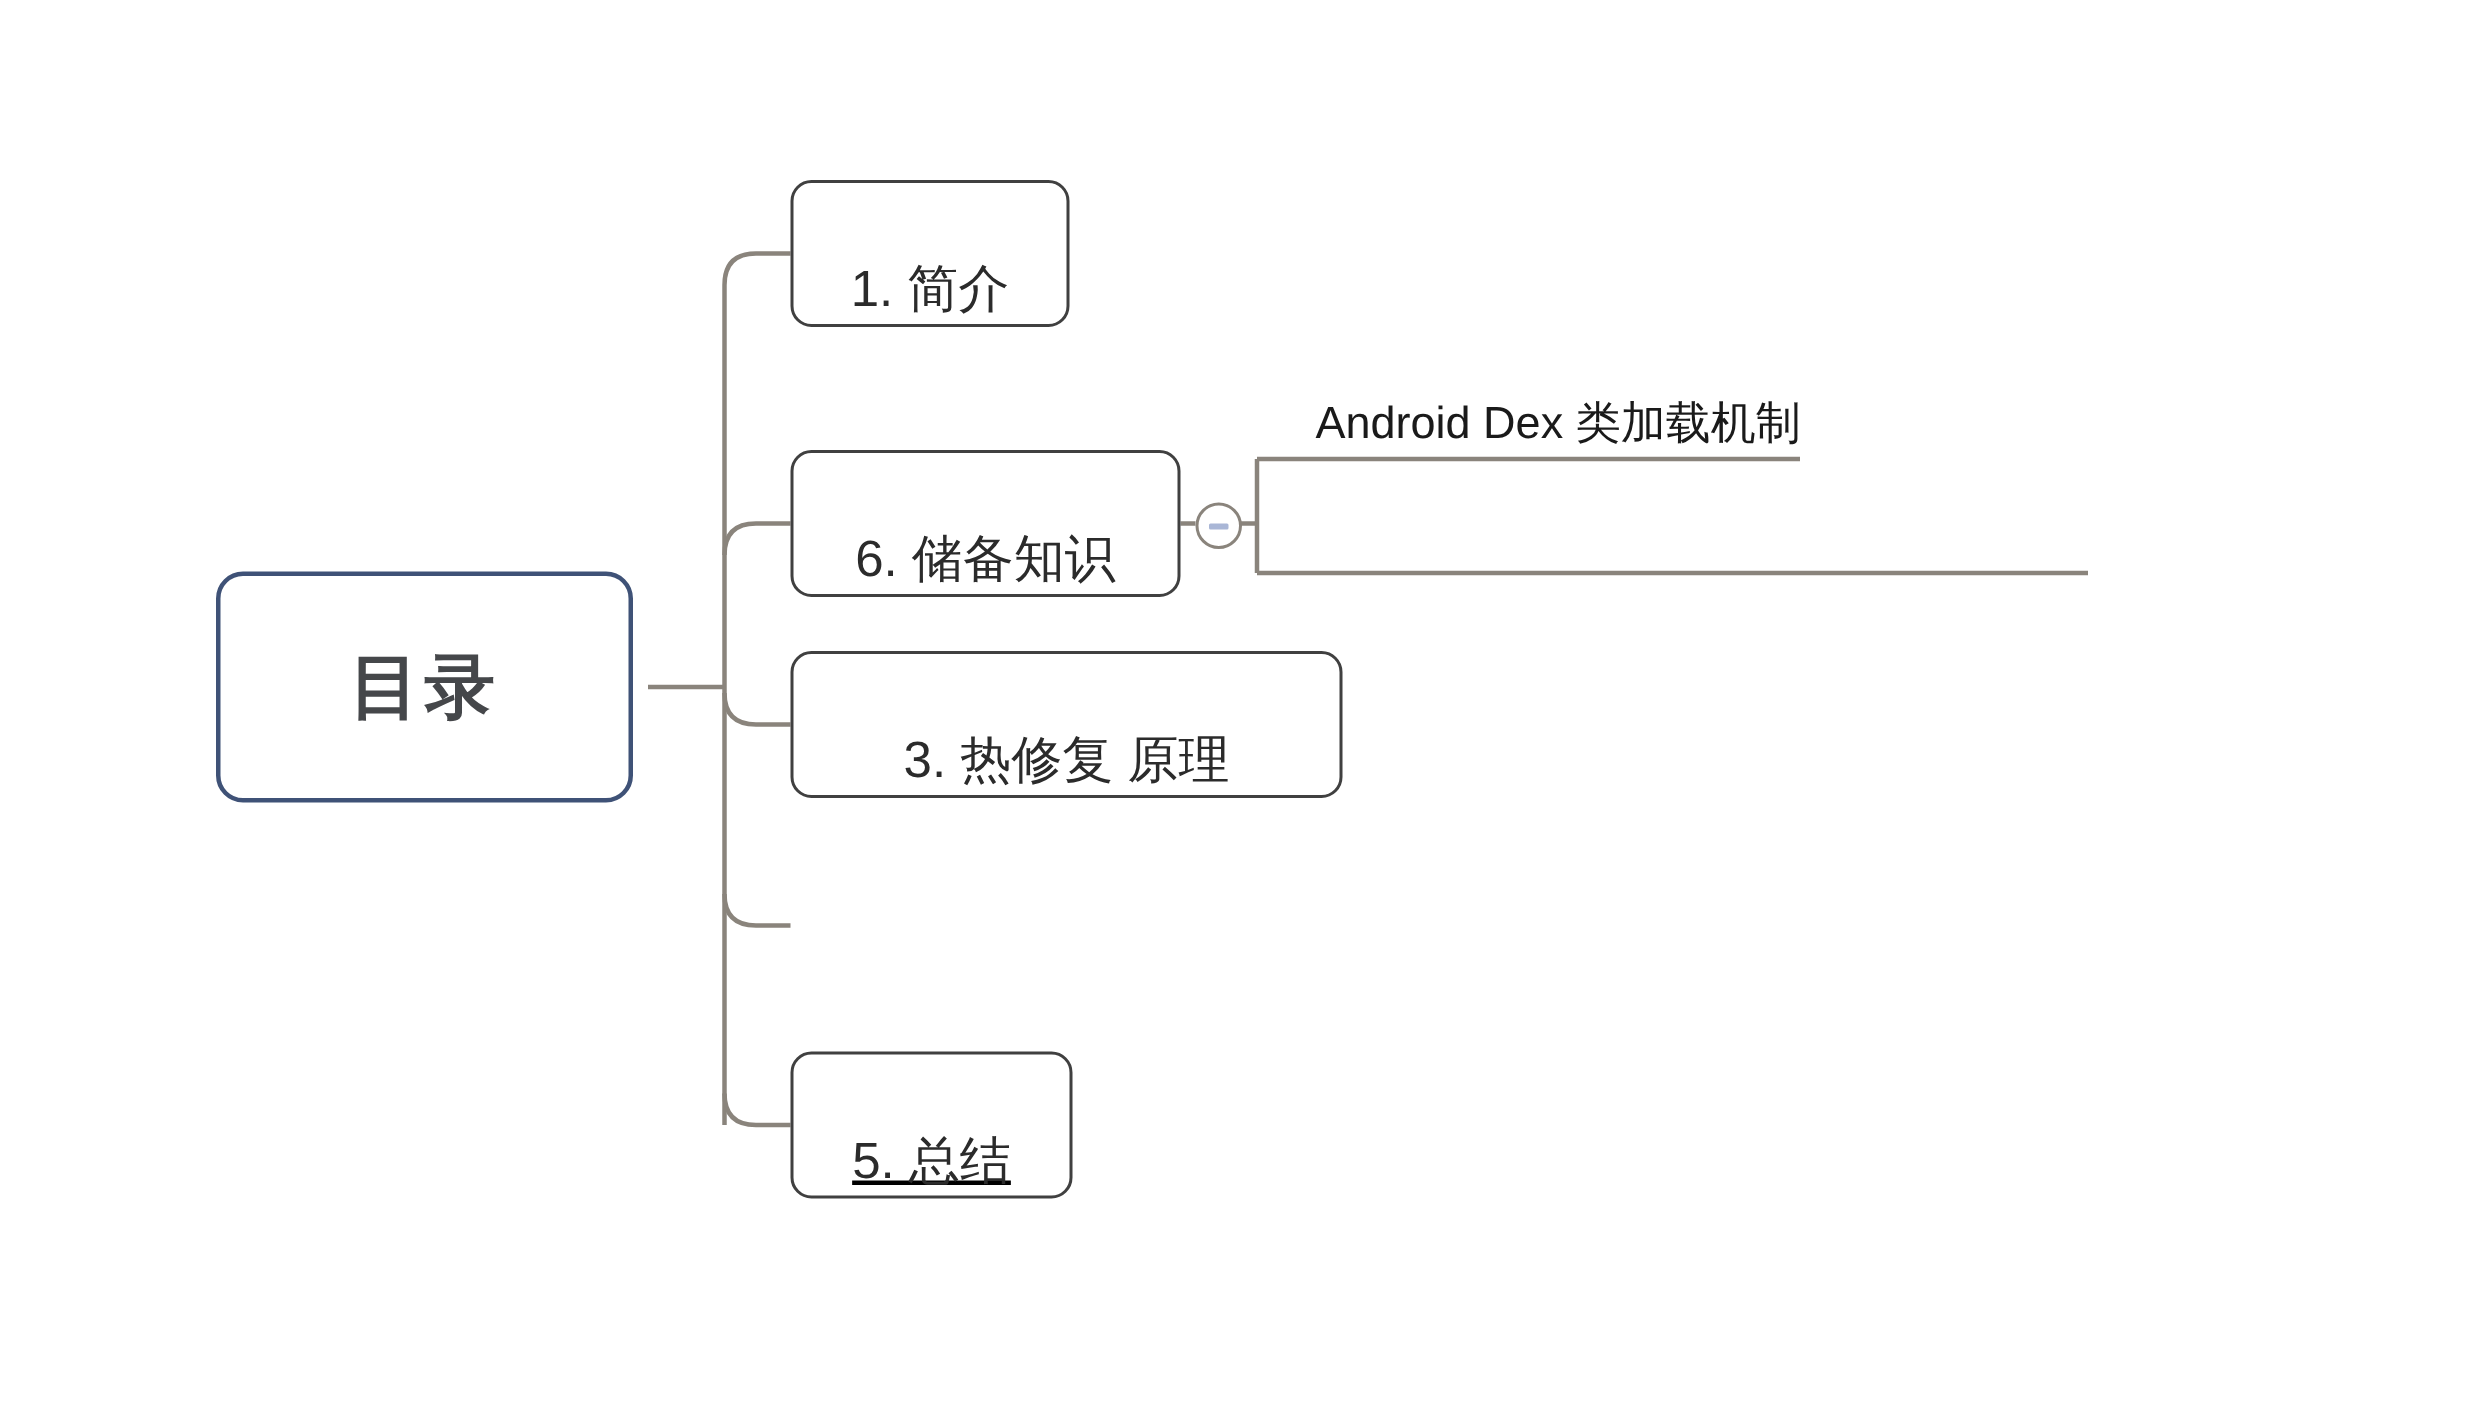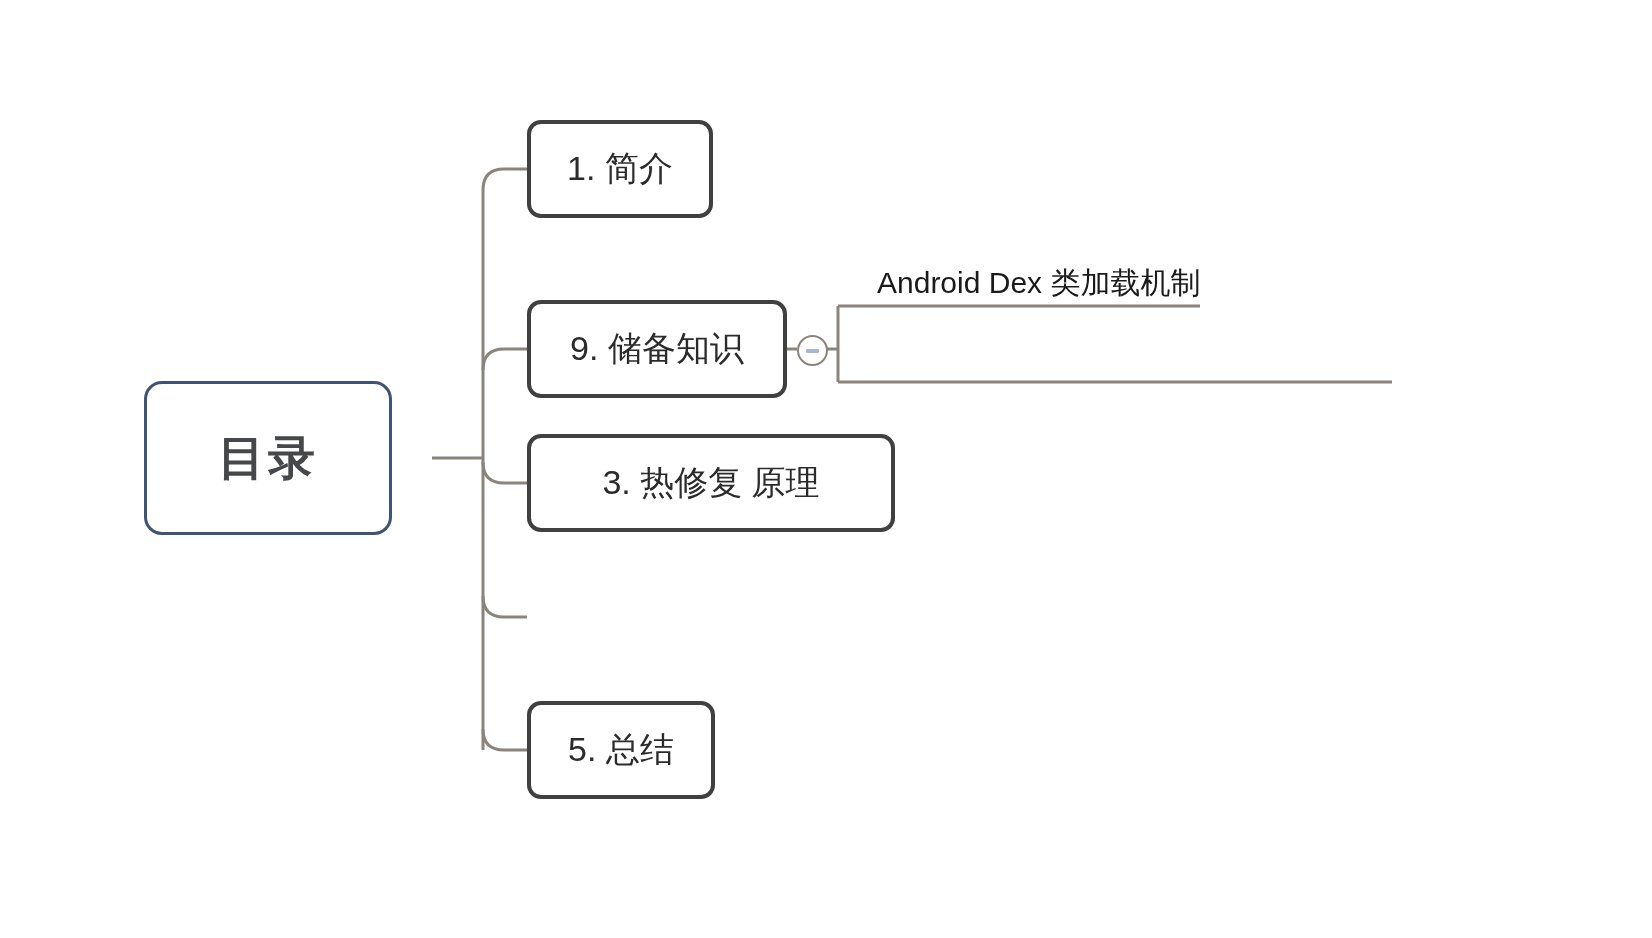--- a/index.html
+++ b/index.html
@@ -39,49 +39,50 @@
     background: #ffffff;
     display: flex;
     align-items: center;
     justify-content: center;
     white-space: nowrap;
   }
 
   .node-root {
     left: 144px;
     top: 381px;
-    width: 248px;
+    width: 278px;
     height: 154px;
     border: 3px solid #3f5277;
     border-radius: 18px;
     z-index: 3;
   }
   .node-root .node-label {
     font-size: 47px;
     font-weight: bold;
     color: #45474a;
     letter-spacing: 3px;
   }
 
   .node-branch {
-    border: 4px solid #404040;
+    border: 2px solid #404040;
     border-radius: 14px;
     z-index: 3;
+    align-items: flex-end;
   }
   .node-branch .node-label {
     font-size: 34px;
     color: #2b2b2b;
     font-weight: 400;
   }
 
   #node-1 { left: 527px; top: 120px;  width: 186px; height: 98px; }
   #node-2 { left: 527px; top: 300px;  width: 260px; height: 98px; }
   #node-3 { left: 527px; top: 434px;  width: 368px; height: 98px; }
   #node-4 { left: 527px; top: 568px;  width: 383px; height: 98px; }
-  #node-5 { left: 527px; top: 701px;  width: 188px; height: 98px; }
+  #node-5 { left: 527px; top: 701px;  width: 188px; height: 98px; text-decoration: underline; }
 
   
   #collapse-toggle {
     position: absolute;
     left: 797px;
     top: 335px;
     width: 27px;
     height: 27px;
     border: 2px solid #8a847c;
     border-radius: 50%;
@@ -148,21 +149,21 @@
 
   <div class="node node-root">
     <span class="node-label">目录</span>
   </div>
 
   <div class="node node-branch" id="node-1">
     <span class="node-label">1. 简介</span>
   </div>
 
   <div class="node node-branch" id="node-2">
-    <span class="node-label">9. 储备知识</span>
+    <span class="node-label">6. 储备知识</span>
   </div>
 
   <div class="node node-branch" id="node-3">
     <span class="node-label">3. 热修复 原理</span>
   </div>
 
 
   <div class="node node-branch" id="node-5">
     <span class="node-label">5. 总结</span>
   </div>

